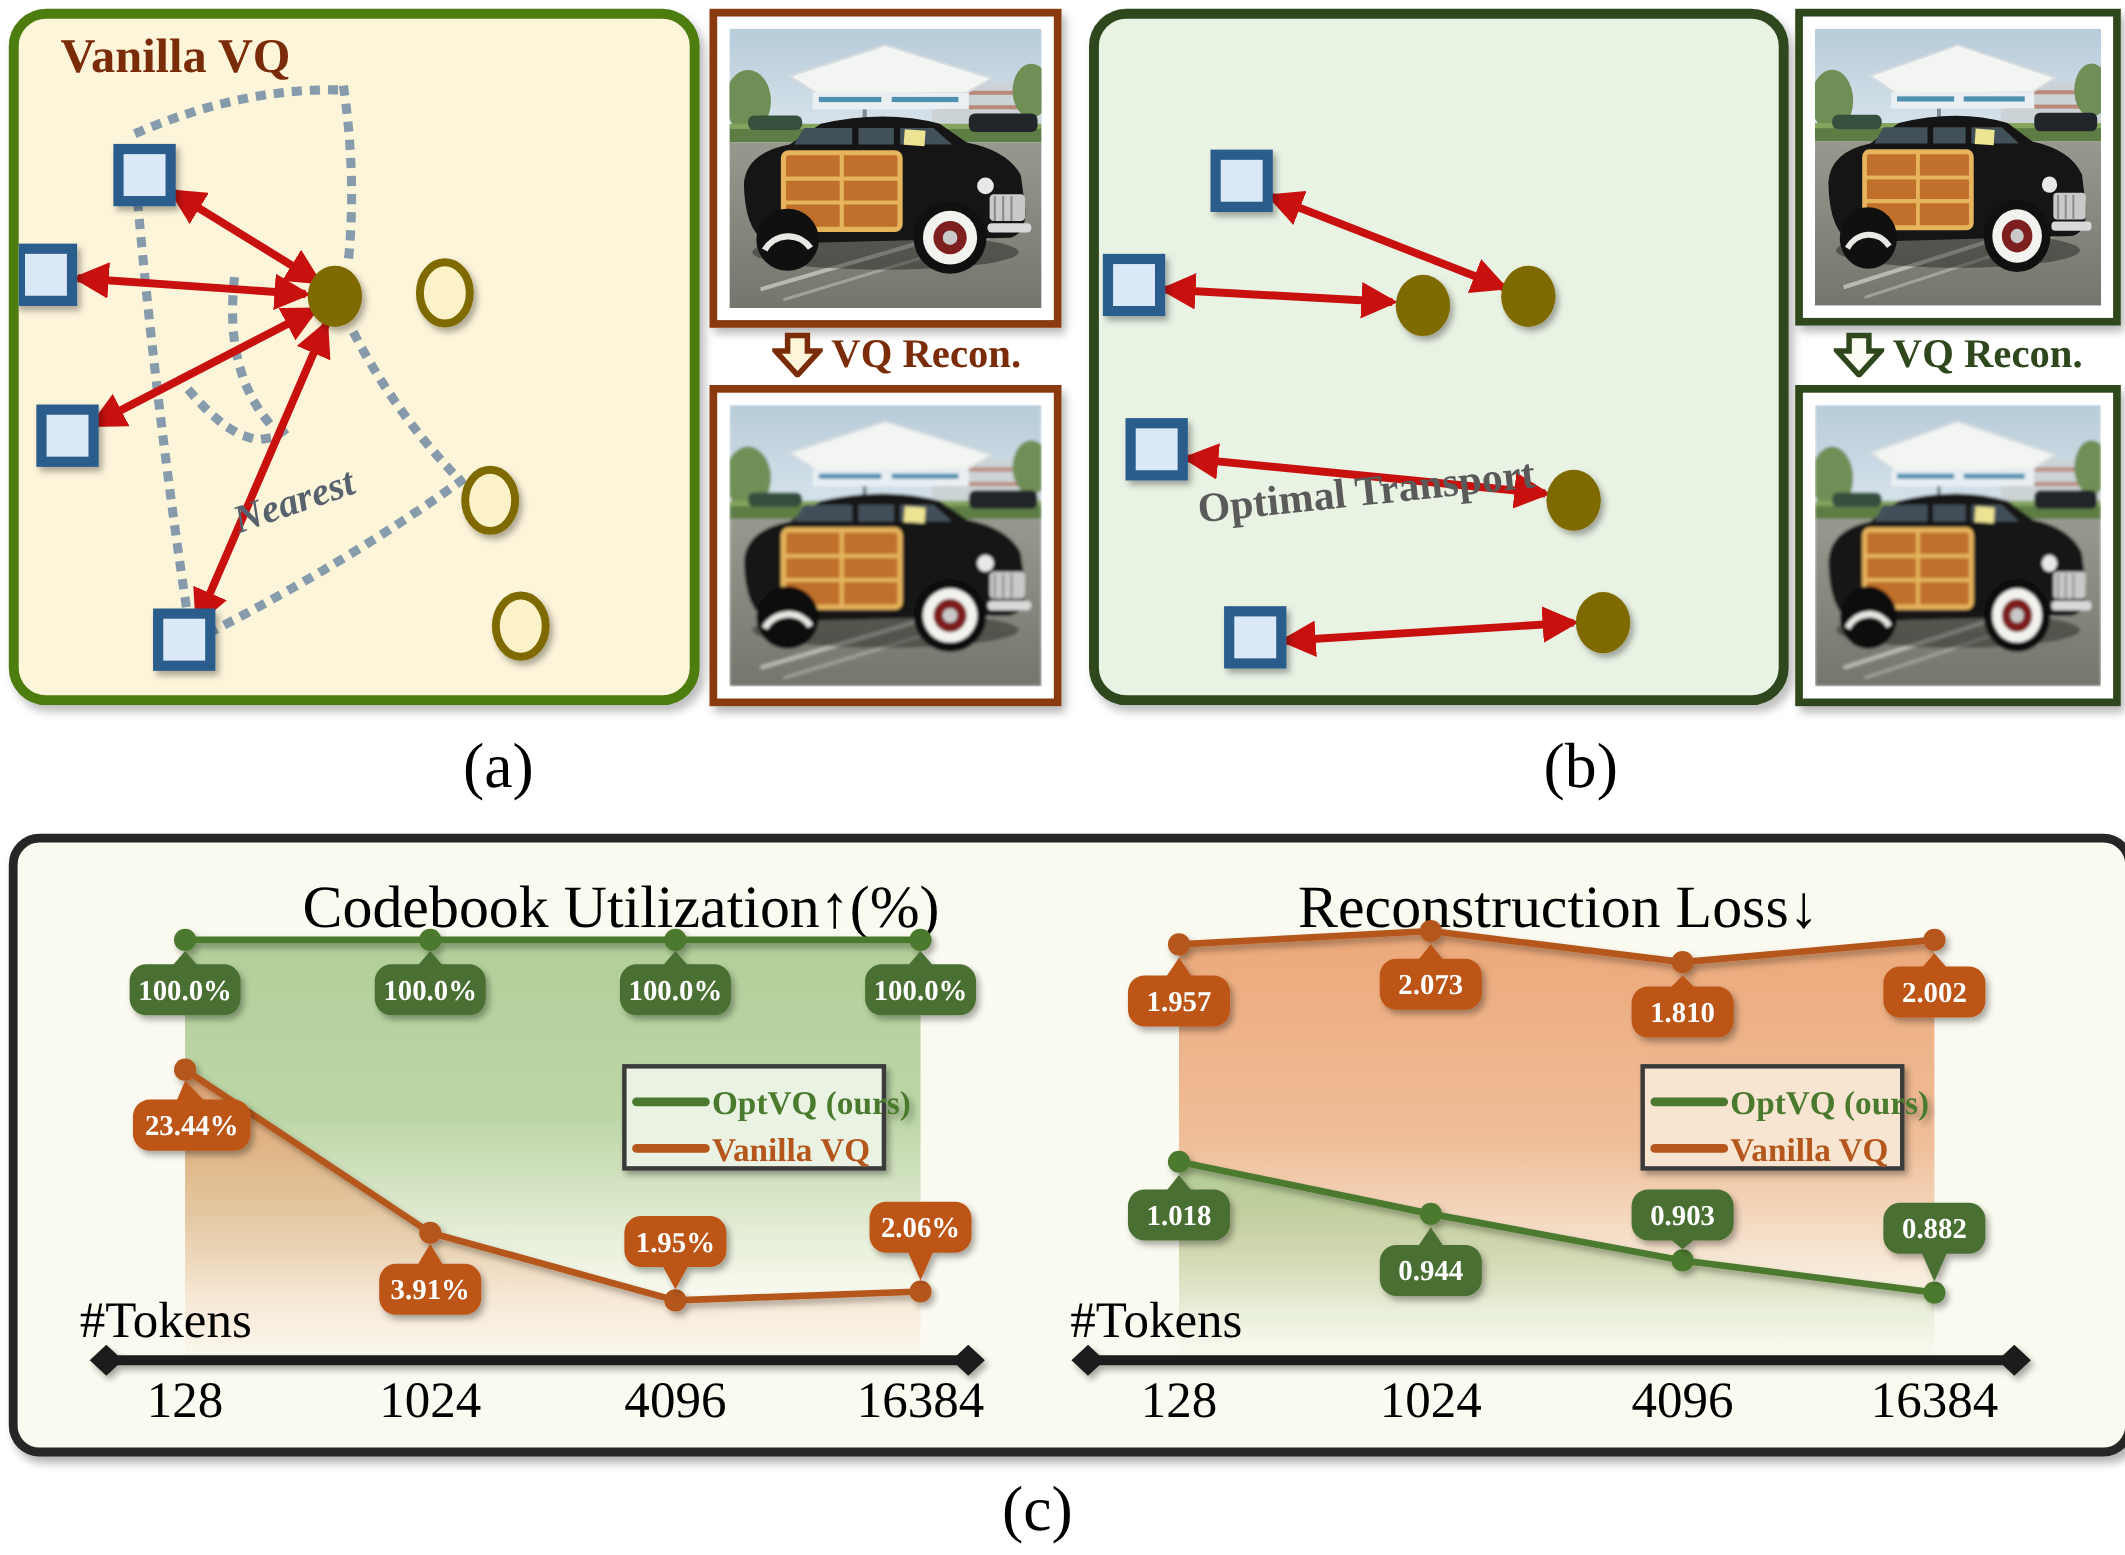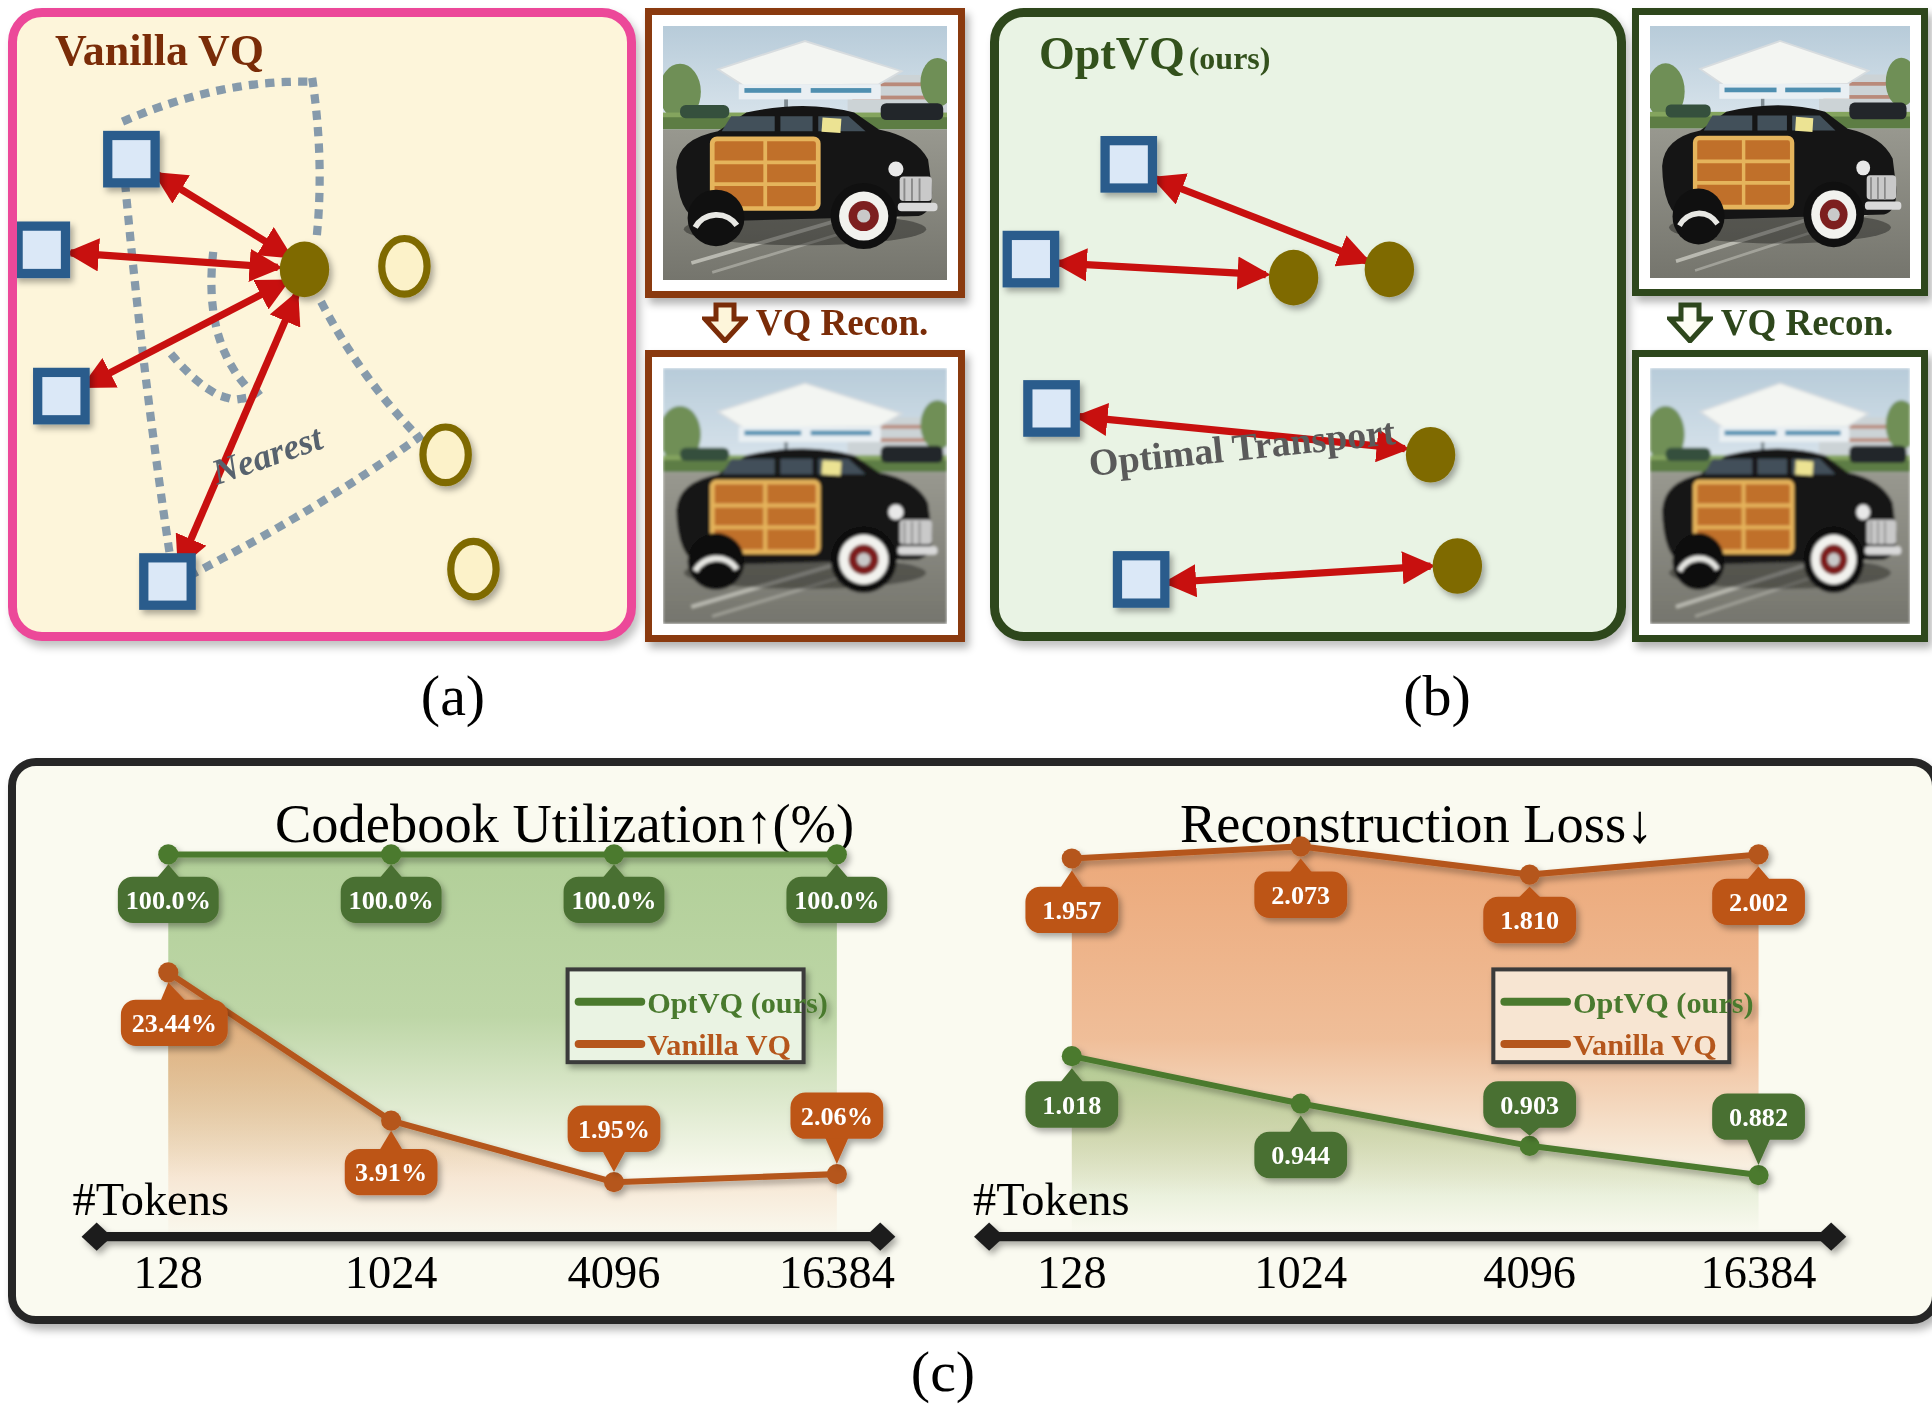--- a/index.html
+++ b/index.html
@@ -3,21 +3,21 @@
 <meta charset="utf-8">
 <style>
   html,body{margin:0;padding:0;background:#ffffff;}
   .canvas{position:relative;width:1932px;height:1414px;background:#ffffff;
           font-family:"Liberation Serif", serif;overflow:hidden;}
   .abs{position:absolute;}
   svg text{font-family:"Liberation Serif", serif;}
 
   
   .panel-a{left:8px;top:8px;width:610px;height:615px;background:#fdf5da;
-           border:9px solid #ec4899;border-radius:34px;box-shadow:4px 6px 8px rgba(0,0,0,.25);}
+           border:9px solid #4d7c0f;border-radius:34px;box-shadow:4px 6px 8px rgba(0,0,0,.25);}
   .panel-b{left:990px;top:8px;width:618px;height:615px;background:#e9f3e4;
            border:9px solid #2e471c;border-radius:34px;box-shadow:4px 6px 8px rgba(0,0,0,.25);}
   .panel-title-a{left:38px;top:8px;font-weight:bold;font-size:44px;color:#7a2c08;}
   .panel-title-b{left:40px;top:10px;color:#33511c;font-weight:bold;}
   .panel-title-b .big{font-size:46px;}
   .panel-title-b .small{font-size:32px;}
   .nearest-label{color:#57626e;font-weight:bold;font-style:italic;font-size:36px;
                  transform:translate(-50%,-50%) rotate(-19deg);white-space:nowrap;}
   .transport-label{color:#5a5a5a;font-weight:bold;font-size:38px;
                    transform:translate(-50%,-50%) rotate(-6deg);white-space:nowrap;}
@@ -206,24 +206,20 @@
         <rect x="28" y="357" width="46" height="46"></rect>
         <rect x="115" y="523" width="46" height="46"></rect>
       </g>
       <g fill="#7f6b06" filter="url(#ds)">
         <ellipse cx="286" cy="253" rx="24" ry="27"></ellipse>
         <ellipse cx="379" cy="245" rx="24" ry="27"></ellipse>
         <ellipse cx="419" cy="425" rx="24" ry="27"></ellipse>
         <ellipse cx="445" cy="533" rx="24" ry="27"></ellipse>
       </g>
     </svg>
-    <div class="abs panel-title-b">
-      <span class="big">OptVQ</span>
-      <span class="small">(ours)</span>
-    </div>
     <div class="abs transport-label" style="left:243px;top:430px;">Optimal Transport</div>
   </div>
 
   <div class="abs photo-frame frame-green" style="left:1632px;top:8px;width:296px;height:288px;">
     <svg viewBox="0 0 300 270" preserveAspectRatio="none">
         <use href="#carScene"></use>
       </svg>
   </div>
   <div class="abs recon-row recon-green" style="left:1622px;top:298px;width:316px;height:48px;">
     <svg width="46" height="42" viewBox="0 0 46 42">

